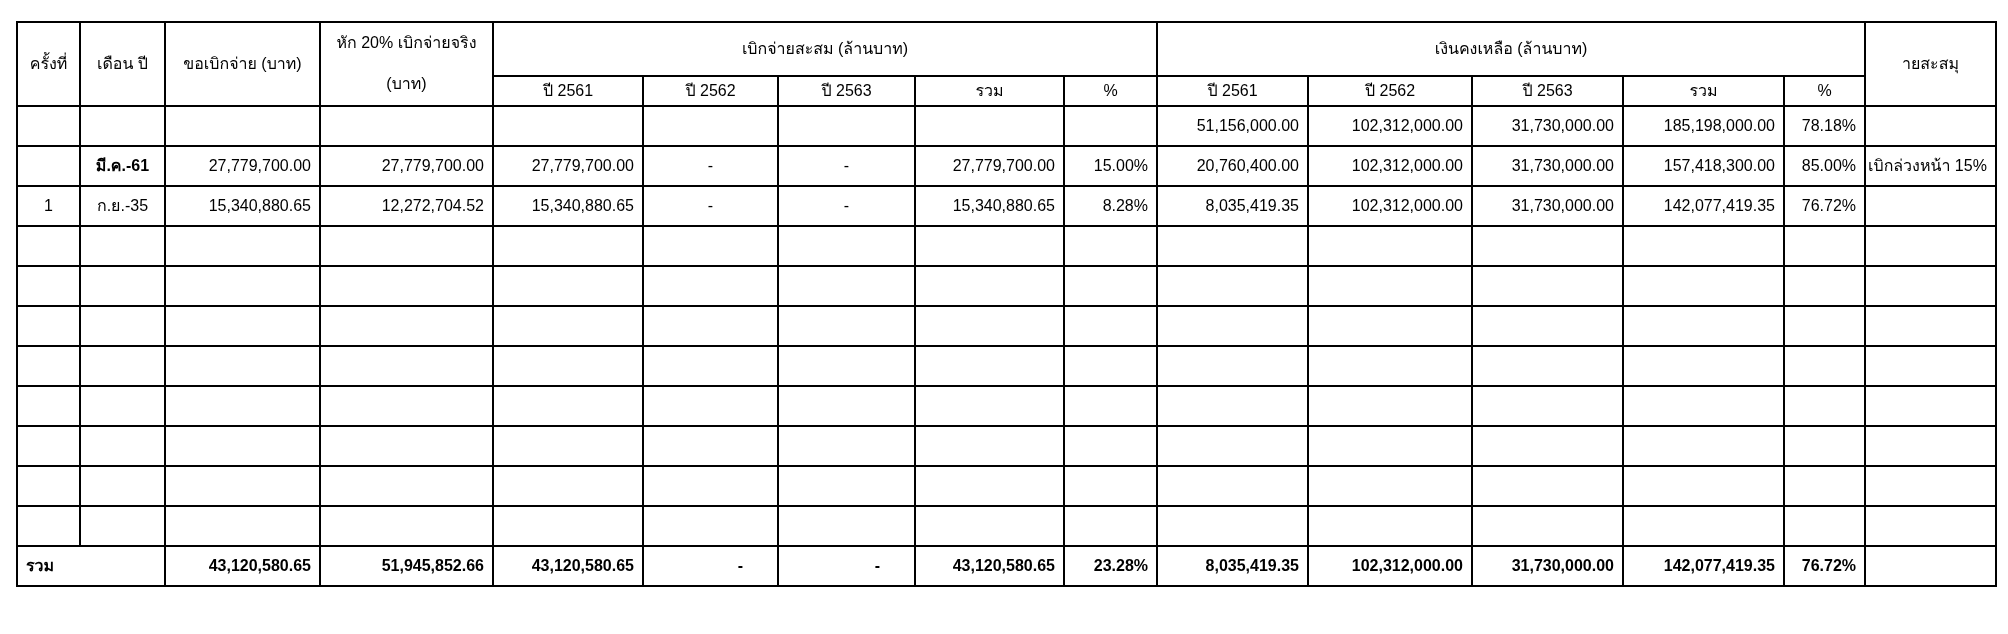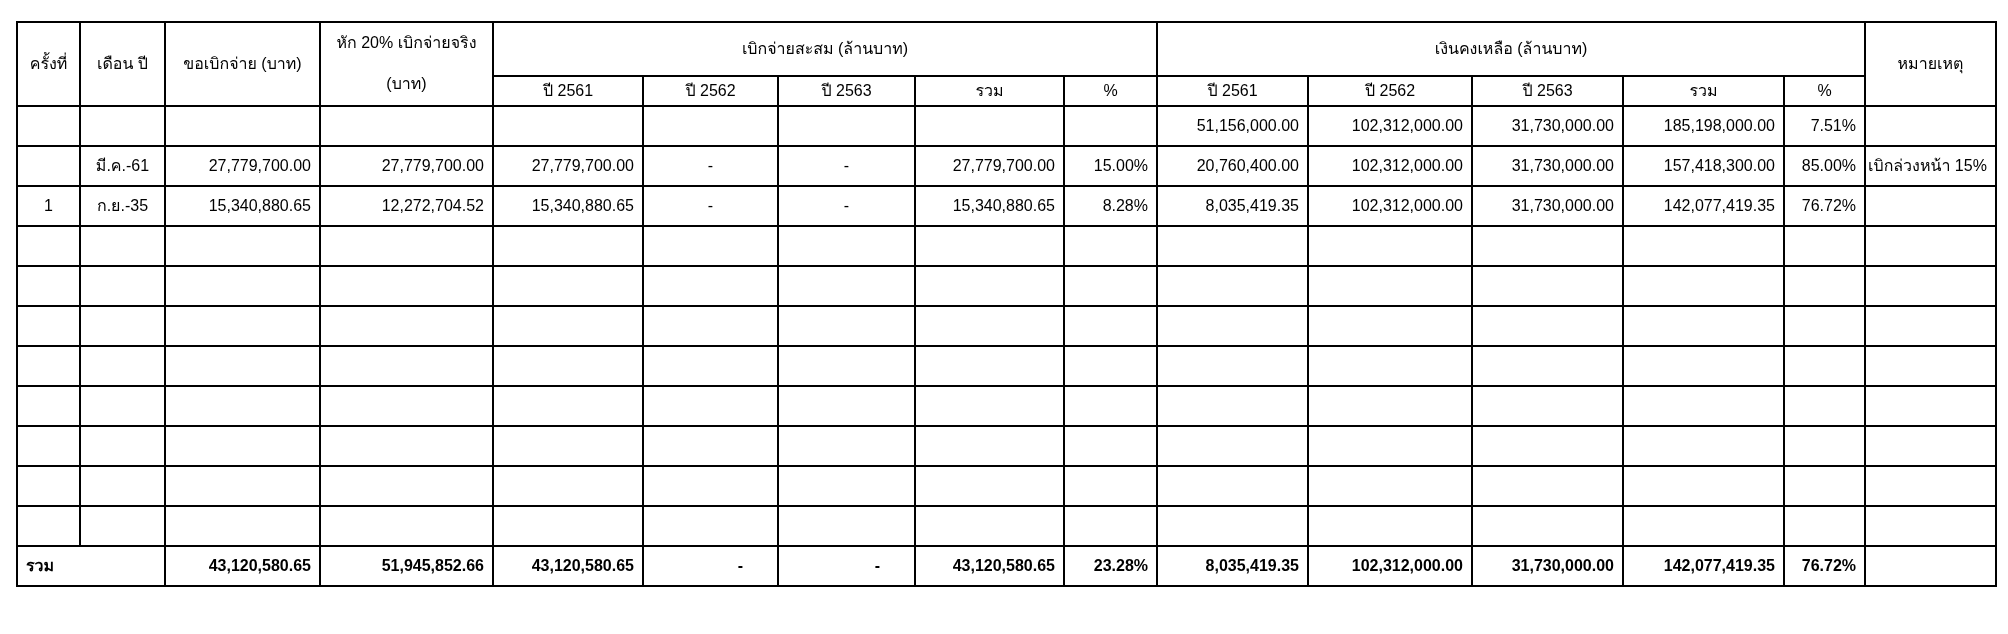--- a/index.html
+++ b/index.html
@@ -49,21 +49,21 @@
     display: flex;
     align-items: center;
     justify-content: center;
   }
 
   
   .a-center { text-align: left; }
   .a-right  { text-align: right; }
   td.dash   { text-align: center; }
 
-  td.b { font-weight: normal; }
+  td.b { font-weight: bold; }
   tr.total td { font-weight: bold; }
   tr.total td.dash { text-align: right; padding-right: 34px; }
 
   td.c-remark { padding: 0 2px; }
   td.c-no, td.c-month { text-align: center; }
 </style>
 </head>
 <body>
 
 <div class="page">
@@ -89,21 +89,21 @@
       <tr class="h1">
         <th rowspan="2">ครั้งที่</th>
         <th rowspan="2">เดือน ปี</th>
         <th rowspan="2">ขอเบิกจ่าย (บาท)</th>
         <th rowspan="2" class="twoline">
           <div class="ln">หัก 20% เบิกจ่ายจริง</div>
           <div class="ln">(บาท)</div>
         </th>
         <th colspan="5">เบิกจ่ายสะสม (ล้านบาท)</th>
         <th colspan="5">เงินคงเหลือ (ล้านบาท)</th>
-        <th rowspan="2">หมายเหตุ</th>
+        <th rowspan="2">ายสะสมุ</th>
       </tr>
       <tr class="h2">
         <th>ปี 2561</th>
         <th>ปี 2562</th>
         <th>ปี 2563</th>
         <th>รวม</th>
         <th>%</th>
         <th>ปี 2561</th>
         <th>ปี 2562</th>
         <th>ปี 2563</th>
@@ -119,21 +119,21 @@
           <td class="c-deduct a-right"></td>
           <td class="c-cum2561 a-right"></td>
           <td class="c-cum2562 a-center"></td>
           <td class="c-cum2563 a-center"></td>
           <td class="c-cumtotal a-right"></td>
           <td class="c-cumpct a-right"></td>
           <td class="c-rem2561 a-right">51,156,000.00</td>
           <td class="c-rem2562 a-right">102,312,000.00</td>
           <td class="c-rem2563 a-right">31,730,000.00</td>
           <td class="c-remtotal a-right">185,198,000.00</td>
-          <td class="c-rempct a-right">7.51%</td>
+          <td class="c-rempct a-right">78.18%</td>
           <td class="c-remark a-center"></td>
         </tr>
         <tr>
           <td class="c-no a-center"></td>
           <td class="c-month a-center b">มี.ค.-61</td>
           <td class="c-request a-right">27,779,700.00</td>
           <td class="c-deduct a-right">27,779,700.00</td>
           <td class="c-cum2561 a-right">27,779,700.00</td>
           <td class="c-cum2562 a-center dash">-</td>
           <td class="c-cum2563 a-center dash">-</td>

